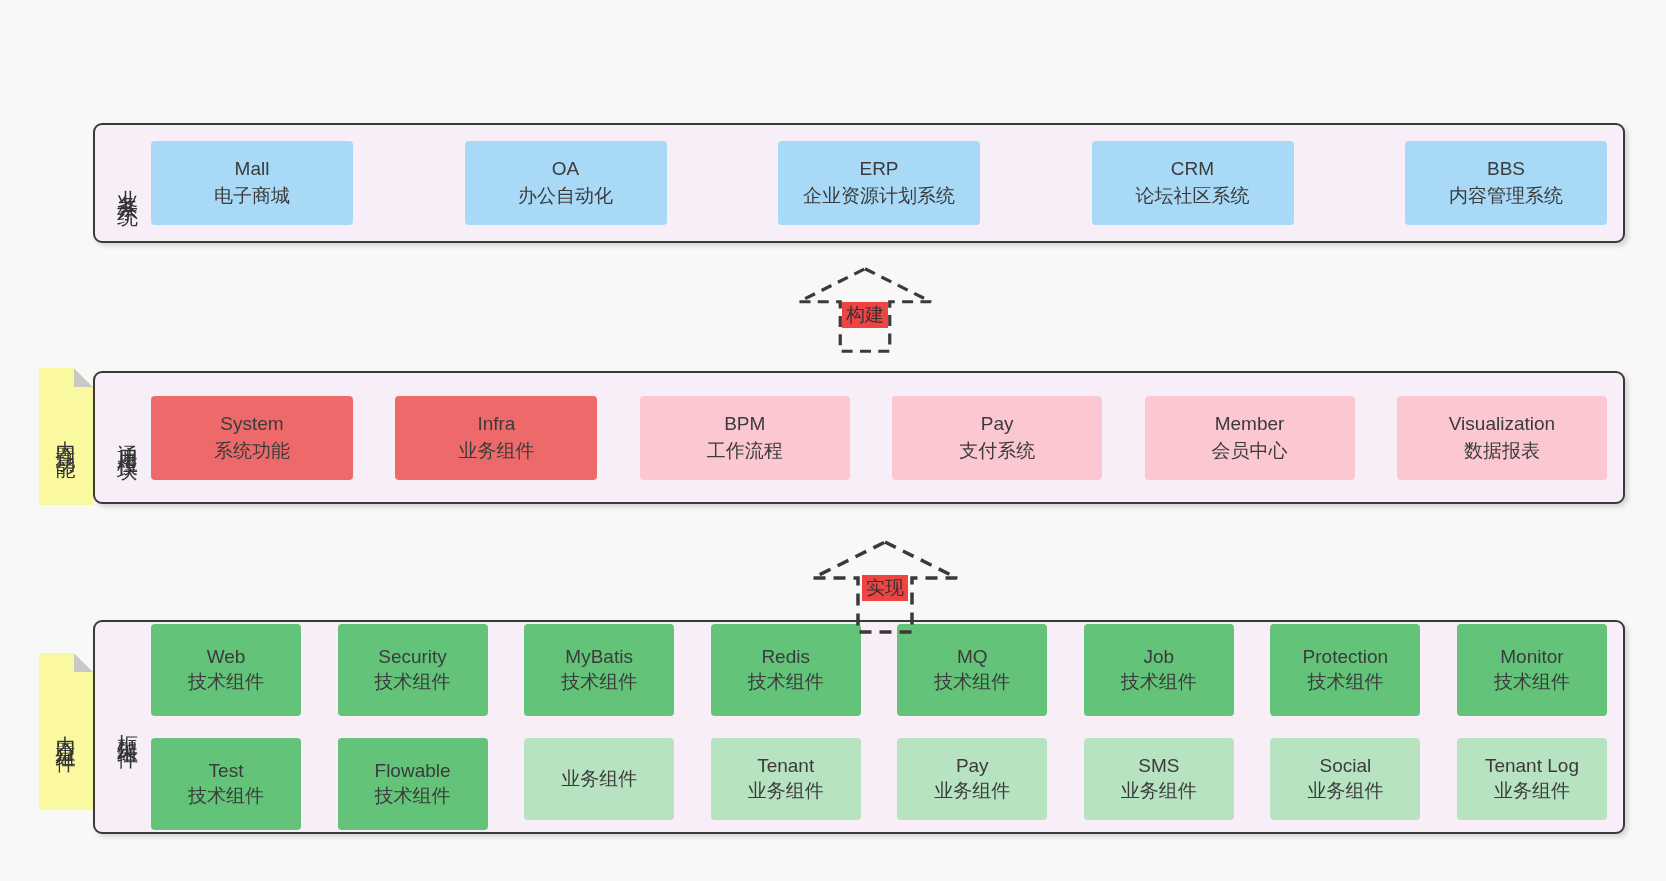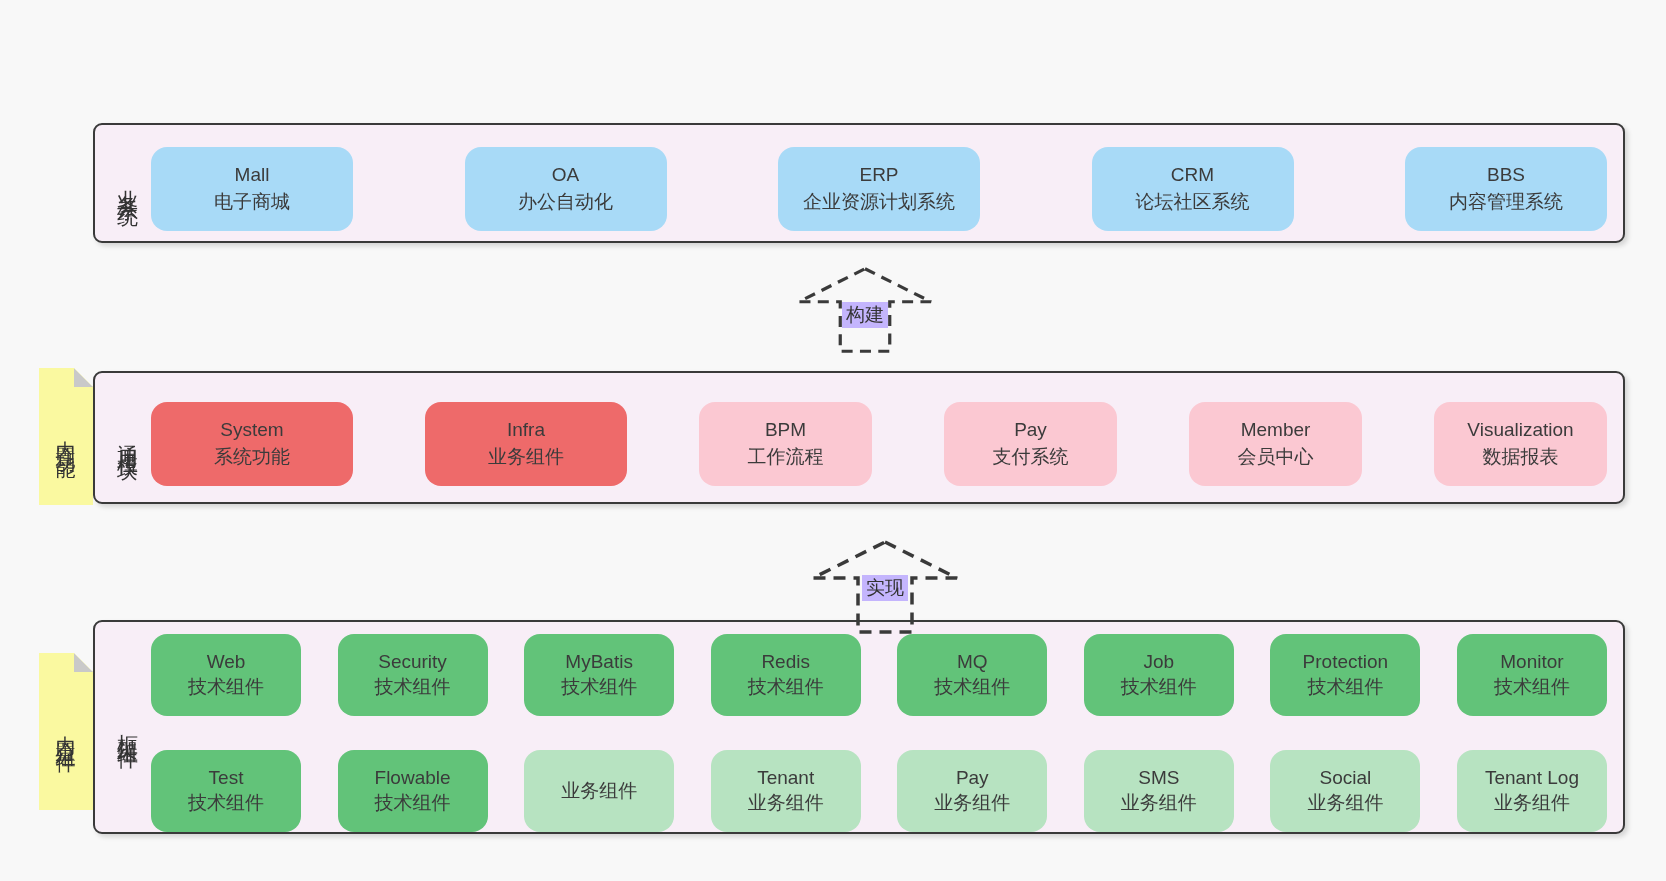--- a/index.html
+++ b/index.html
@@ -23,30 +23,29 @@
   .band-label{
     flex:0 0 46px;display:flex;align-items:center;justify-content:center;
     writing-mode:vertical-rl;text-orientation:upright;
     font-size:21px;letter-spacing:5px;line-height:1;color:#333;
   }
   .band-rows{flex:1;display:flex;flex-direction:column;gap:22px;}
   .band-row{display:flex;justify-content:space-between;}
 
   
   .box{
-    height:84px;border-radius:16px;box-sizing:border-box;
+    height:84px;border-radius:4px;box-sizing:border-box;
     display:flex;flex-direction:column;align-items:center;justify-content:center;
     text-align:center;font-size:19px;line-height:1.42;color:#3b3b3b;
     padding:0 8px;
-    margin-top:12px;
   }
   .box.blue {background:var(--c-blue,#a8daf7);width:202px;}
   .box.red  {background:var(--c-red,#ee6a6a);width:202px;}
-  .box.pink {background:var(--c-pink,#fbc8d2);width:173px;text-align:right;}
-  .box.green{background:var(--c-green,#62c379);width:150px;height:82px;line-height:1.3;}
+  .box.pink {background:var(--c-pink,#fbc8d2);width:210px;text-align:right;}
+  .box.green{background:var(--c-green,#62c379);width:150px;height:92px;line-height:1.3;}
   .box.green-light{background:var(--c-green-light,#b7e3c1);width:150px;height:82px;line-height:1.3;}
 
   
   .sticky{
     position:absolute;left:39px;width:54px;z-index:1;
     background:var(--c-sticky,#faf9a0);
     box-shadow:2px 2px 3px rgba(0,0,0,.18);
     display:flex;align-items:center;justify-content:center;
     writing-mode:vertical-rl;text-orientation:upright;
     font-size:20px;letter-spacing:6px;line-height:1;color:#333;
@@ -61,21 +60,21 @@
   .sticky-components{top:653px;height:157px;}
 
   
   .arrow{position:absolute;z-index:3;}
   .arrow svg{display:block;width:100%;height:100%;}
   .arrow-build{left:790px;top:266px;width:150px;height:88px;}
   .arrow-implement{left:810px;top:539px;width:150px;height:96px;}
   .arrow-path{fill:none;stroke:#3a3a3a;stroke-width:3.5;stroke-dasharray:12 8;}
   .arrow-label{
     position:absolute;left:50%;top:36px;transform:translateX(-50%);
-    background:#c4b5fd;padding:0 4px;font-size:19px;color:#333;white-space:nowrap;
+    background:#ef4444;padding:0 4px;font-size:19px;color:#333;white-space:nowrap;
   }
 </style>
 </head>
 <body>
 
 <div class="canvas">
 
   <section class="band band-business">
     <div class="band-label">业务系统</div>
     <div class="band-rows">

